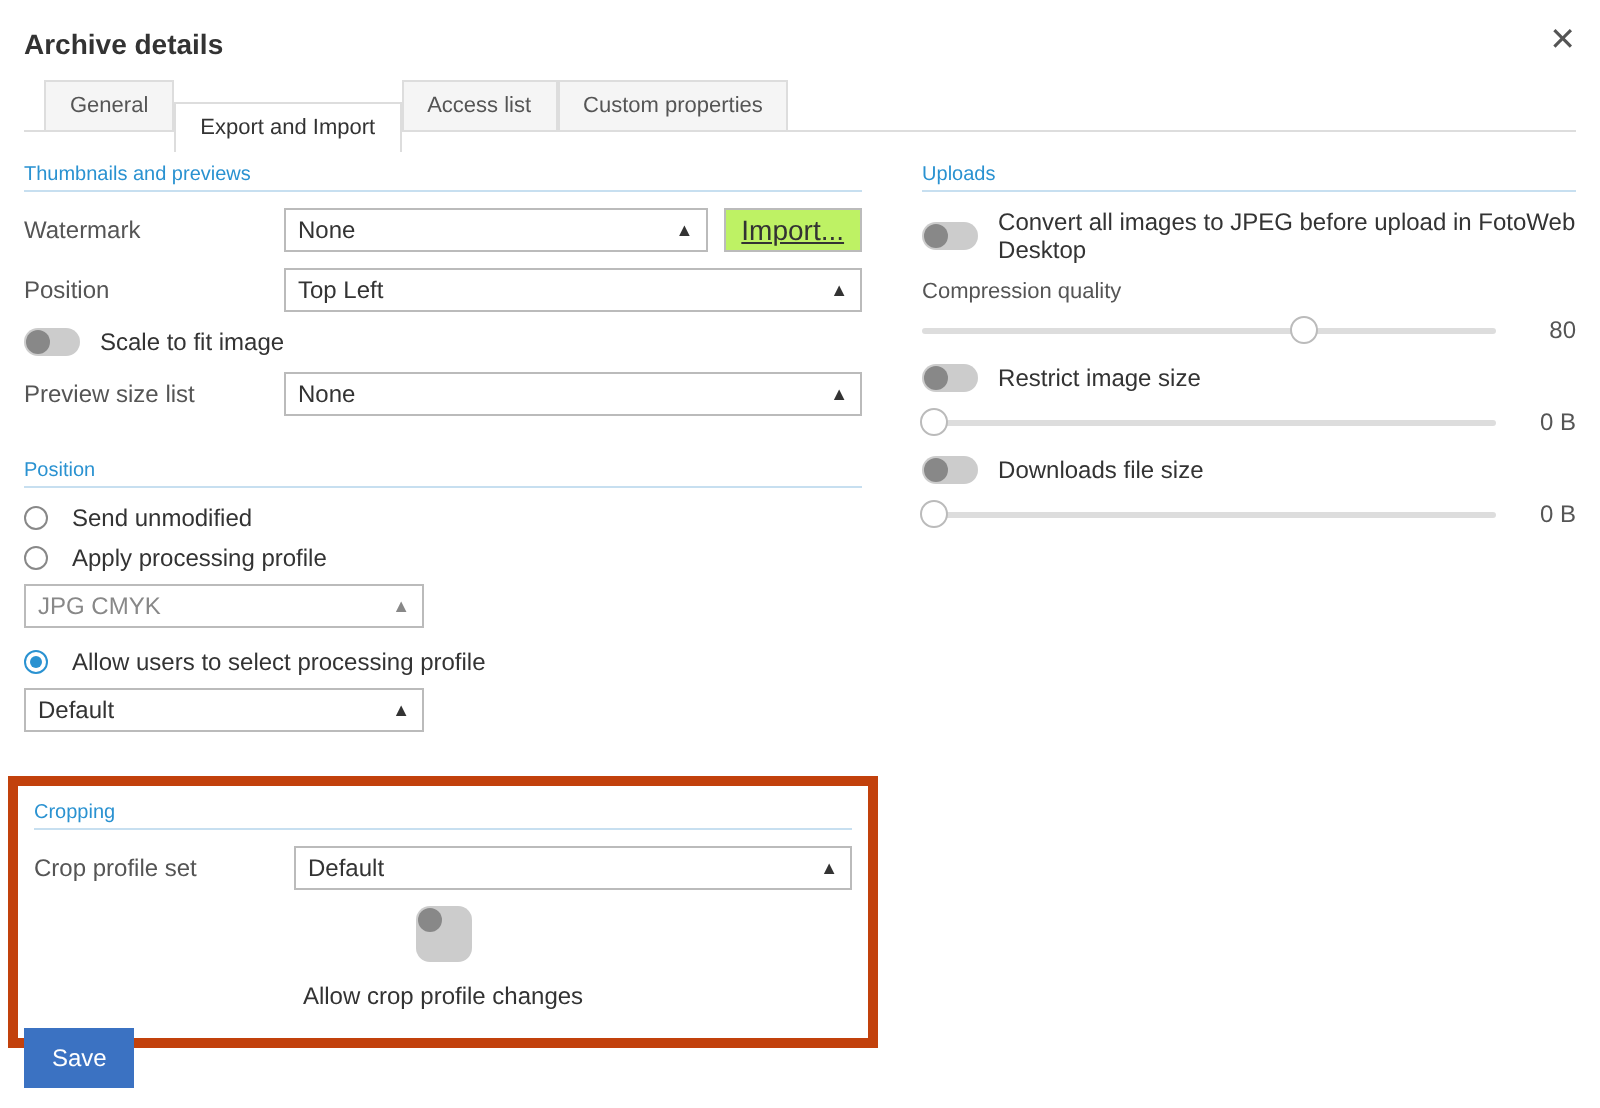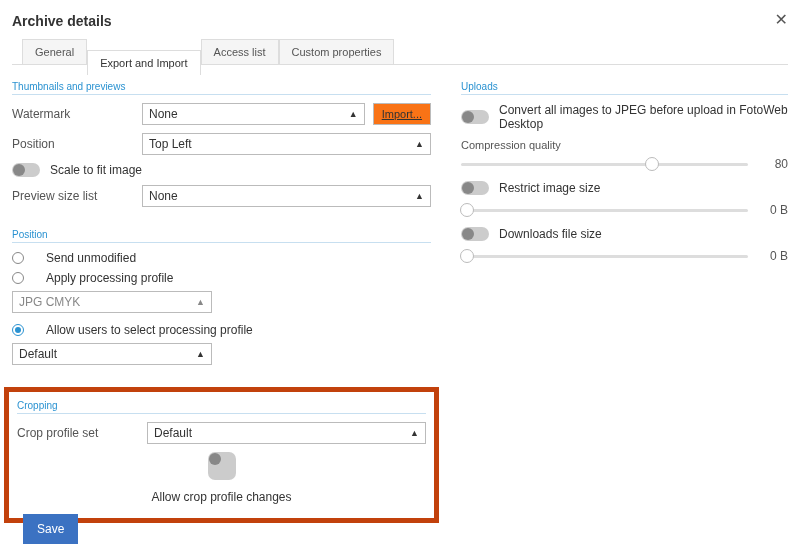--- a/index.html
+++ b/index.html
@@ -92,27 +92,27 @@
     align-items: center;
     justify-content: space-between;
     cursor: pointer;
     font-size: 12px;
   }
   .select .caret {
     font-size: 9px;
   }
   .btn {
     border: 1px solid #bbb;
-    background: #f97316;
+    background: #bef264;
     height: 22px;
     padding: 0 8px;
     display: inline-flex;
     align-items: center;
     cursor: pointer;
-    font-size: 11px;
+    font-size: 14px;
     text-decoration: underline;
   }
   .toggle {
     width: 28px;
     height: 14px;
     border-radius: 7px;
     background: #ccc;
     position: relative;
     cursor: pointer;
     flex: 0 0 28px;
@@ -129,21 +129,21 @@
   }
   .toggle-row {
     display: flex;
     align-items: center;
     gap: 10px;
     margin-bottom: 8px;
   }
   .radio-row {
     display: flex;
     align-items: center;
-    gap: 22px;
+    gap: 12px;
     margin-bottom: 6px;
   }
   .radio {
     width: 12px;
     height: 12px;
     border: 1px solid #888;
     border-radius: 50%;
     background: #fff;
     display: inline-flex;
     align-items: center;
@@ -209,21 +209,21 @@
     cursor: pointer;
   }
   .subhead {
     color: #555;
     margin-bottom: 6px;
     font-size: 11px;
   }
   .footer {
     position: absolute;
     bottom: 10px;
-    left: 23px;
+    left: 12px;
   }
 </style>
 </head>
 <body>
 
 <div class="header">
   <h2>Archive details</h2>
   <span class="close-x">✕</span>
 </div>
 

